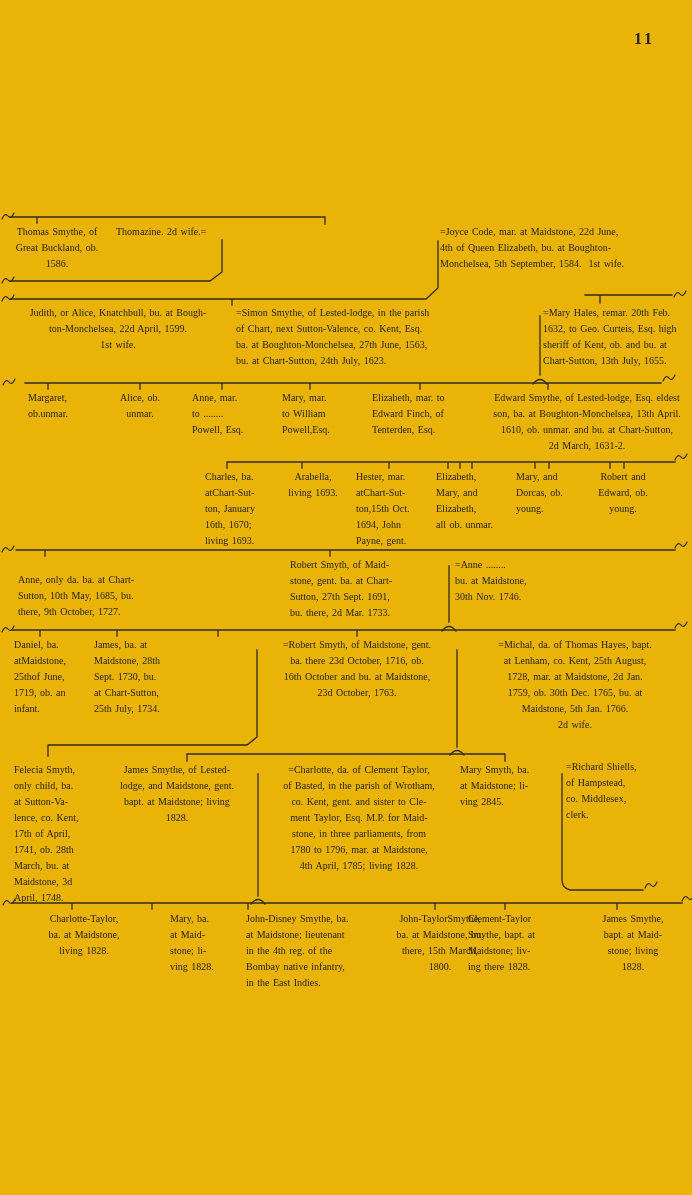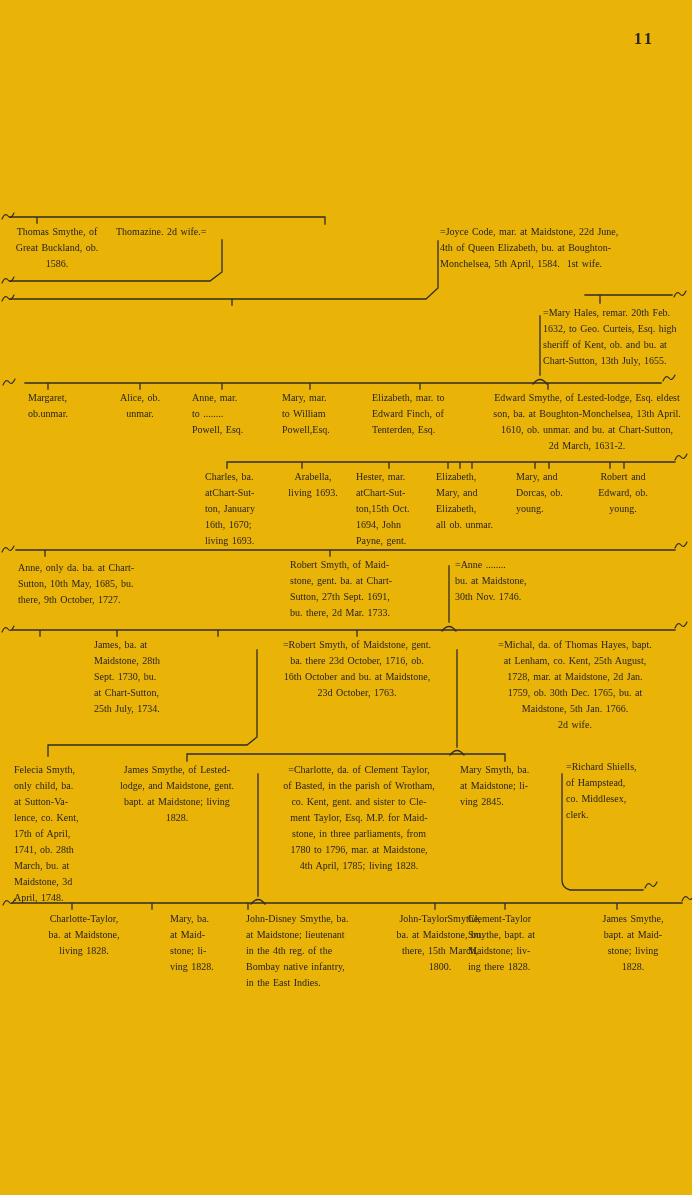--- a/index.html
+++ b/index.html
@@ -75,22 +75,29 @@
     <path class="mark" d="M645,888 q3,-7 6,-3 t6,-3"></path>
     <path class="mark" d="M682,901 q3,-7 6,-3 t6,-3"></path>
   </svg>
 
   <div class="cell tc" style="left:2px;top:224px;width:110px">Thomas Smythe, of
 Great Buckland, ob.
 1586.</div>
   <div class="cell" style="left:116px;top:224px;width:112px">Thomazine. 2d wife.=</div>
   <div class="cell" style="left:440px;top:224px;width:250px">=Joyce Code, mar. at Maidstone, 22d June,
 4th of Queen Elizabeth, bu. at Boughton-
-Monchelsea, 5th April, 1584.  1st wife.</div>
-
+Monchelsea, 5th September, 1584.  1st wife.</div>
+
+  <div class="cell tc" style="left:6px;top:305px;width:224px">Judith, or Alice, Knatchbull, bu. at Bough-
+ton-Monchelsea, 22d April, 1599.
+1st wife.</div>
+  <div class="cell" style="left:236px;top:305px;width:302px">=Simon Smythe, of Lested-lodge, in the parish
+of Chart, next Sutton-Valence, co. Kent, Esq.
+ba. at Boughton-Monchelsea, 27th June, 1563,
+bu. at Chart-Sutton, 24th July, 1623.</div>
   <div class="cell" style="left:543px;top:305px;width:147px">=Mary Hales, remar. 20th Feb.
 1632, to Geo. Curteis, Esq. high
 sheriff of Kent, ob. and bu. at
 Chart-Sutton, 13th July, 1655.</div>
 
   <div class="cell" style="left:28px;top:390px;width:64px">Margaret,
 ob.unmar.</div>
   <div class="cell tc" style="left:110px;top:390px;width:60px">Alice, ob.
 unmar.</div>
   <div class="cell" style="left:192px;top:390px;width:70px">Anne, mar.
@@ -123,31 +130,36 @@
 Mary, and
 Elizabeth,
 all ob. unmar.</div>
   <div class="cell" style="left:516px;top:469px;width:66px">Mary, and
 Dorcas, ob.
 young.</div>
   <div class="cell tc" style="left:592px;top:469px;width:62px">Robert and
 Edward, ob.
 young.</div>
 
-  <div class="cell" style="left:18px;top:560px;width:182px">Anne, only da. ba. at Chart-
+  <div class="cell" style="left:18px;top:572px;width:182px">Anne, only da. ba. at Chart-
 Sutton, 10th May, 1685, bu.
 there, 9th October, 1727.</div>
   <div class="cell" style="left:290px;top:557px;width:160px">Robert Smyth, of Maid-
 stone, gent. ba. at Chart-
 Sutton, 27th Sept. 1691,
 bu. there, 2d Mar. 1733.</div>
   <div class="cell" style="left:455px;top:557px;width:118px">=Anne ........
 bu. at Maidstone,
 30th Nov. 1746.</div>
 
+  <div class="cell" style="left:14px;top:637px;width:72px">Daniel, ba.
+atMaidstone,
+25thof June,
+1719, ob. an
+infant.</div>
   <div class="cell" style="left:94px;top:637px;width:84px">James, ba. at
 Maidstone, 28th
 Sept. 1730, bu.
 at Chart-Sutton,
 25th July, 1734.</div>
   <div class="cell tc" style="left:260px;top:637px;width:194px">=Robert Smyth, of Maidstone, gent.
 ba. there 23d October, 1716, ob.
 16th October and bu. at Maidstone,
 23d October, 1763.</div>
   <div class="cell tc" style="left:460px;top:637px;width:230px">=Michal, da. of Thomas Hayes, bapt.

